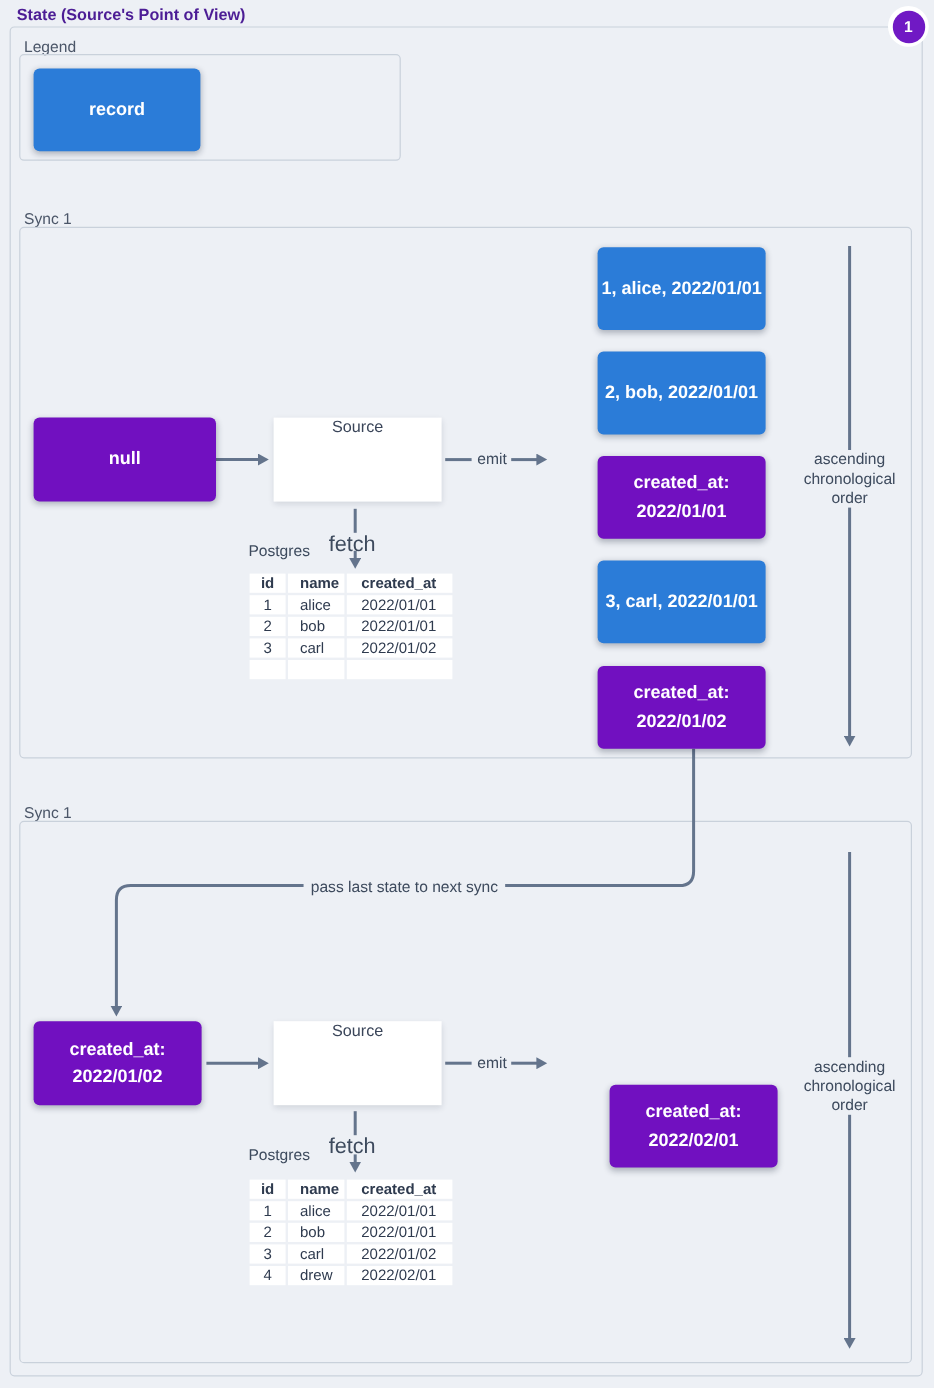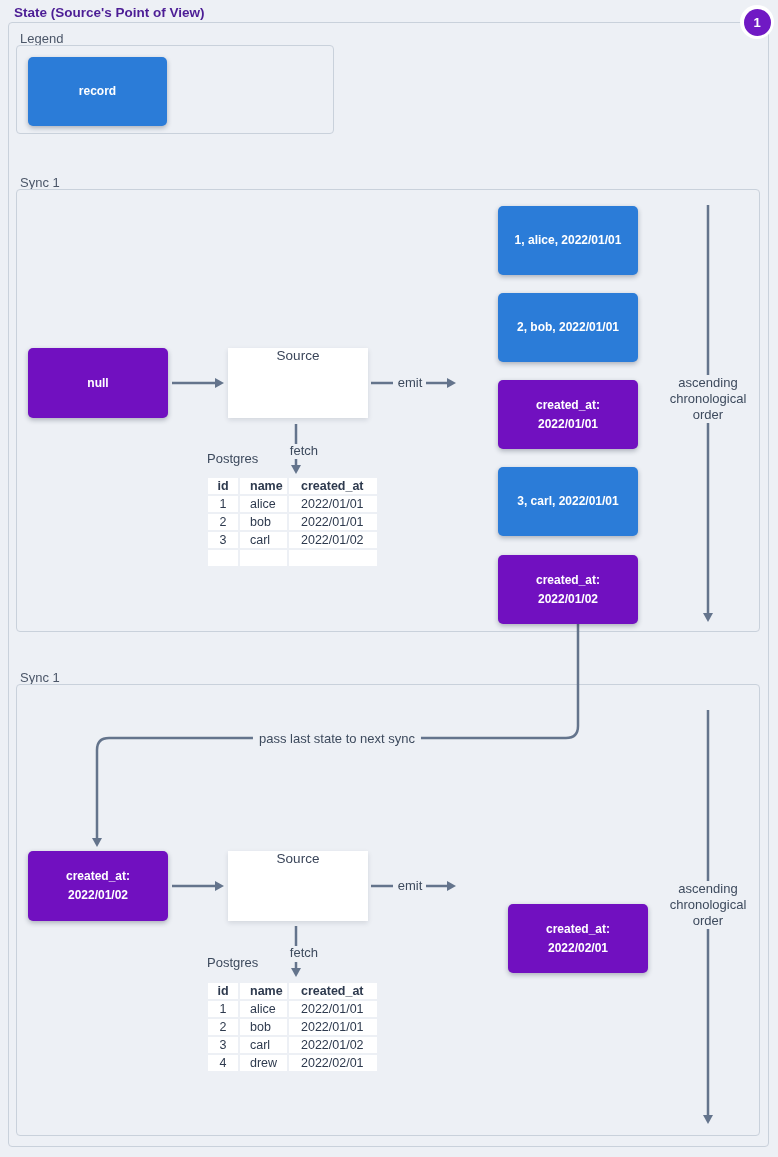--- a/index.html
+++ b/index.html
@@ -3,38 +3,38 @@
 <meta charset="utf-8">
 <style>
   html,body{margin:0;padding:0;background:#edf0f5;}
   body{font-family:"Liberation Sans","DejaVu Sans",sans-serif;}
   .canvas{position:relative;width:778px;height:1157px;background:#edf0f5;overflow:hidden;}
   .panel{position:absolute;border:1.5px solid #c9d1db;border-radius:4px;box-sizing:border-box;}
   .lbl{position:absolute;font-size:13px;color:#3d4a5d;white-space:nowrap;}
   .panel-title{font-size:13px;color:#4b5668;}
   .page-title{font-weight:700;font-size:13.5px;color:#4c1d95;}
   .box{position:absolute;display:flex;flex-direction:column;align-items:center;justify-content:center;
-       border-radius:5px;color:#ffffff;font-weight:700;font-size:12px;text-align:center;
+       border-radius:5px;color:#ffffff;font-weight:700;font-size:15px;text-align:center;
        box-shadow:0 2px 5px rgba(15,25,50,.30);line-height:1.55;box-sizing:border-box;}
   .record{background:#2b7cd8;}
   .state{background:#7110c0;}
   .src{position:absolute;display:flex;justify-content:center;background:#ffffff;
        color:#3a4559;font-weight:400;font-size:13.5px;border-radius:0;
        box-shadow:0 2px 5px rgba(15,25,50,.12);box-sizing:border-box;}
   .tbl{position:absolute;display:grid;grid-template-columns:30px 47px 88px;gap:2px;}
   .cell{background:#ffffff;height:16px;display:flex;align-items:center;font-size:12.5px;color:#2e3a4e;box-sizing:border-box;}
   .cell.head{font-weight:700;}
   .c-id{justify-content:center;}
   .c-name{padding-left:10px;}
   .c-date{padding-left:12px;}
   .mask{background:#edf0f5;}
   .order-lbl{position:absolute;width:96px;text-align:center;font-size:13px;color:#3d4a5d;line-height:16px;}
   .conn-lbl{position:absolute;font-size:13px;color:#3d4a5d;white-space:nowrap;padding:0 6px;transform:translateX(-50%);}
   .emit-lbl{position:absolute;width:38px;text-align:center;font-size:13px;color:#3d4a5d;}
-  .fetch-lbl{position:absolute;width:44px;text-align:right;font-size:13px;color:#3d4a5d;}
+  .fetch-lbl{position:absolute;width:44px;text-align:left;font-size:18px;color:#3d4a5d;}
   .badge{position:absolute;left:740px;top:5px;width:34px;height:34px;border-radius:50%;background:#ffffff;
          display:flex;align-items:center;justify-content:center;z-index:6;}
   .badge-inner{width:27px;height:27px;border-radius:50%;background:#7019c4;color:#fff;font-size:13px;
          font-weight:700;display:flex;align-items:center;justify-content:center;}
   svg.wires{position:absolute;left:0;top:0;z-index:1;pointer-events:none;}
   .z2{z-index:2;}
 </style>
 </head>
 <body>
 
@@ -72,21 +72,21 @@
       <line x1="296" y1="926" x2="296" y2="946"></line>
       <line x1="296" y1="962" x2="296" y2="971" marker-end="url(#arr)"></line>
       <line x1="708" y1="710" x2="708" y2="1118" marker-end="url(#arr)"></line>
     </g>
   </svg>
 
   <div class="box record z2" style="left:28px;top:57px;width:139px;height:69px;">
     <span>record</span>
   </div>
 
-  <div class="box state z2" style="left:28px;top:348px;width:140px;height:70px;">
+  <div class="box state z2" style="left:28px;top:348px;width:152px;height:70px;">
     <span>null</span>
   </div>
   <div class="src z2" style="left:228px;top:348px;width:140px;height:70px;">
     <span>Source</span>
   </div>
   <div class="emit-lbl z2" style="left:391px;top:375px;">emit</div>
   <div class="fetch-lbl z2" style="left:274px;top:443px;">fetch</div>
   <div class="lbl z2" style="left:207px;top:451px;">Postgres</div>
 
   <div class="tbl z2" style="left:208px;top:478px;">

